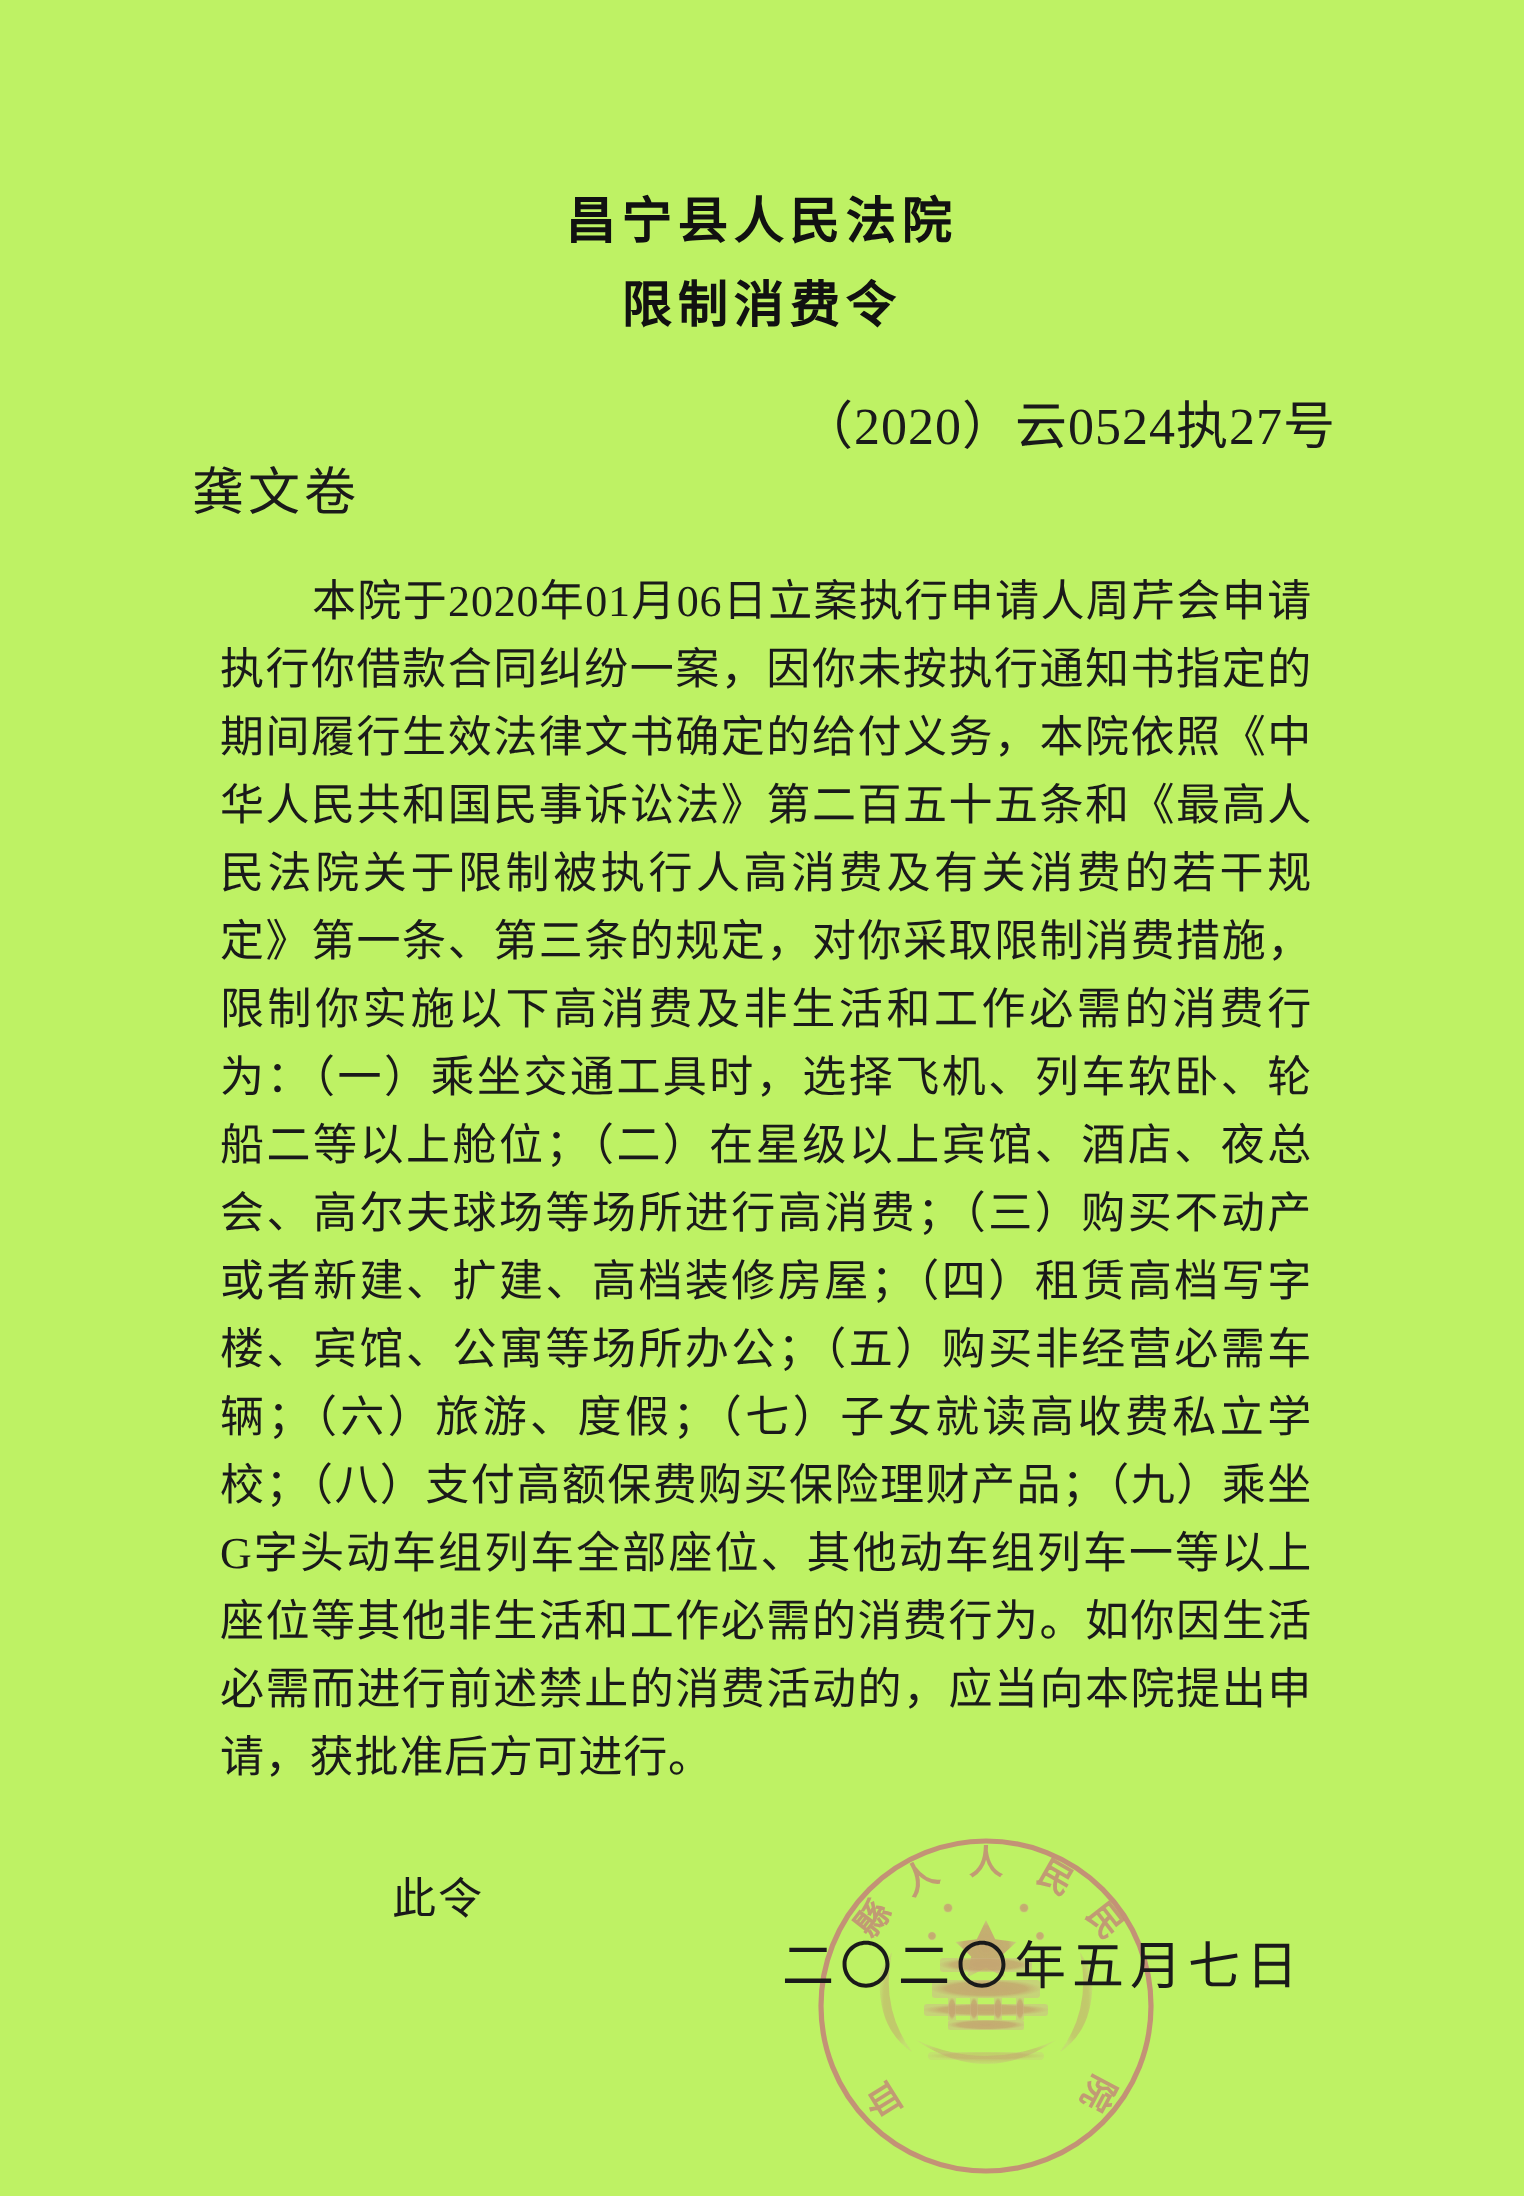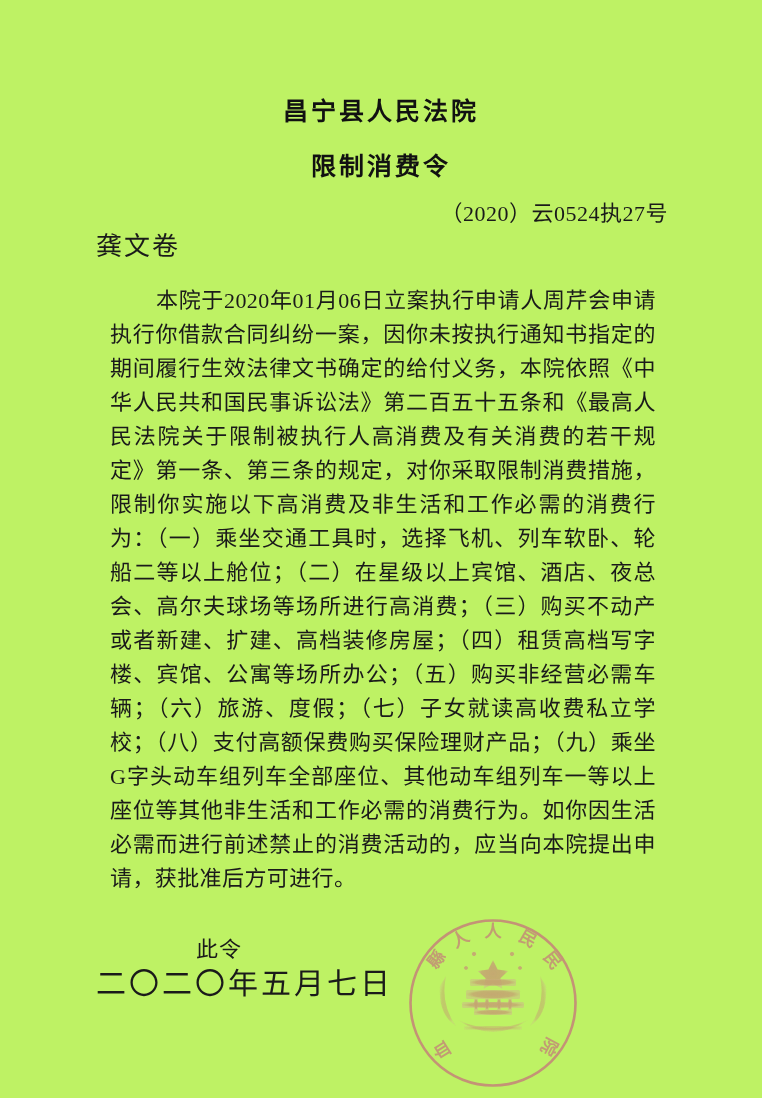--- a/index.html
+++ b/index.html
@@ -31,31 +31,31 @@
   .court-name,
   .doc-title {
     font-family: "Liberation Serif", "DejaVu Serif", serif;
     font-weight: bold;
     font-size: 25px;
     letter-spacing: 3px;
     line-height: 40px;
     color: #111111;
   }
   .doc-title {
-    margin-top: 15px;
+    margin-top: 2px;
   }
 
   
   .case-number {
     position: absolute;
     top: 198px;
     left: 96px;
     width: 572px;
     text-align: right;
-    font-size: 22px;
+    font-size: 26px;
     line-height: 32px;
     letter-spacing: 0.5px;
     color: #1a1a1a;
   }
 
   
   .recipient {
     position: absolute;
     top: 231px;
     left: 96px;
@@ -99,24 +99,24 @@
     color: #1a1a1a;
     text-align: center;
   }
 
   
   .date-line {
     position: absolute;
     top: 967px;
     left: 96px;
     width: 574px;
-    text-align: left;
+    text-align: right;
     padding-right: 18px;
     box-sizing: border-box;
-    font-size: 30px;
+    font-size: 26px;
     line-height: 34px;
     letter-spacing: 3px;
     color: #1a1a1a;
     z-index: 4;
   }
 
   
   .seal {
     position: absolute;
     left: 406px;

